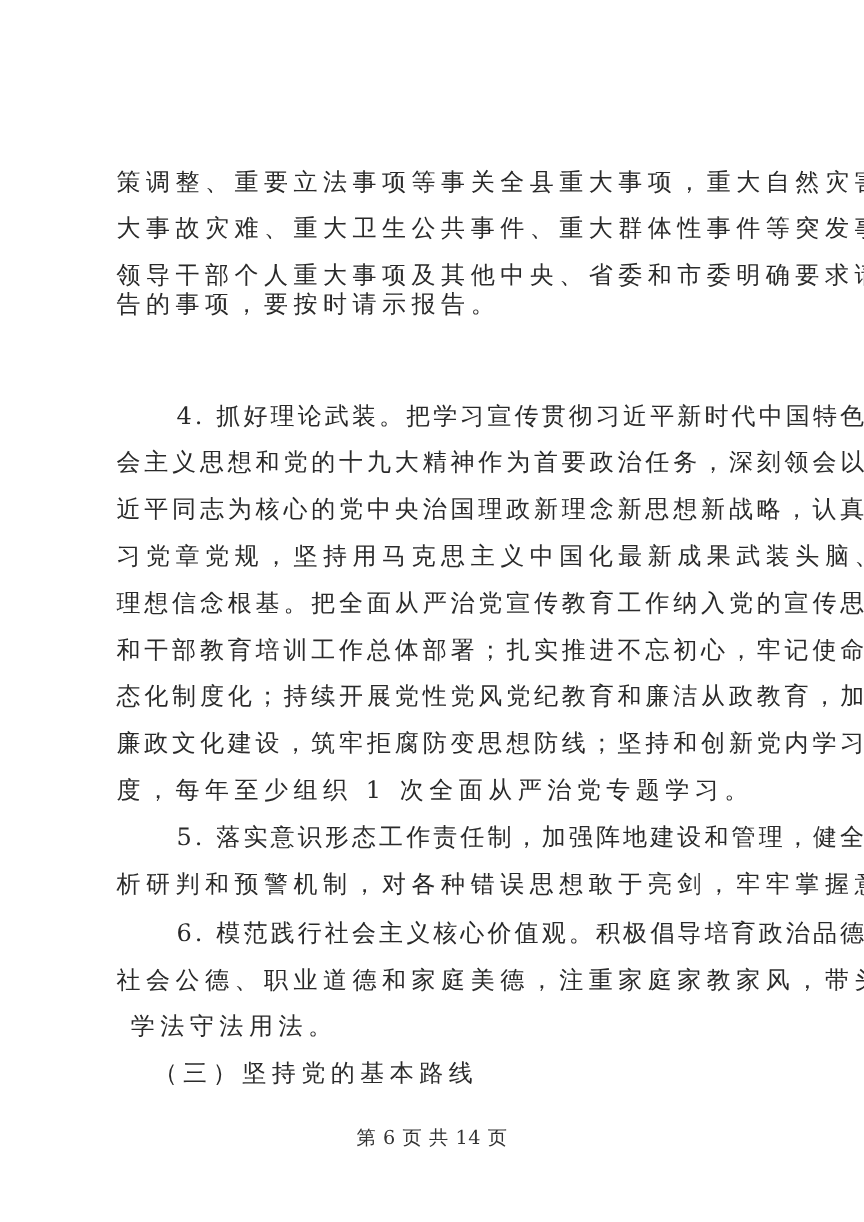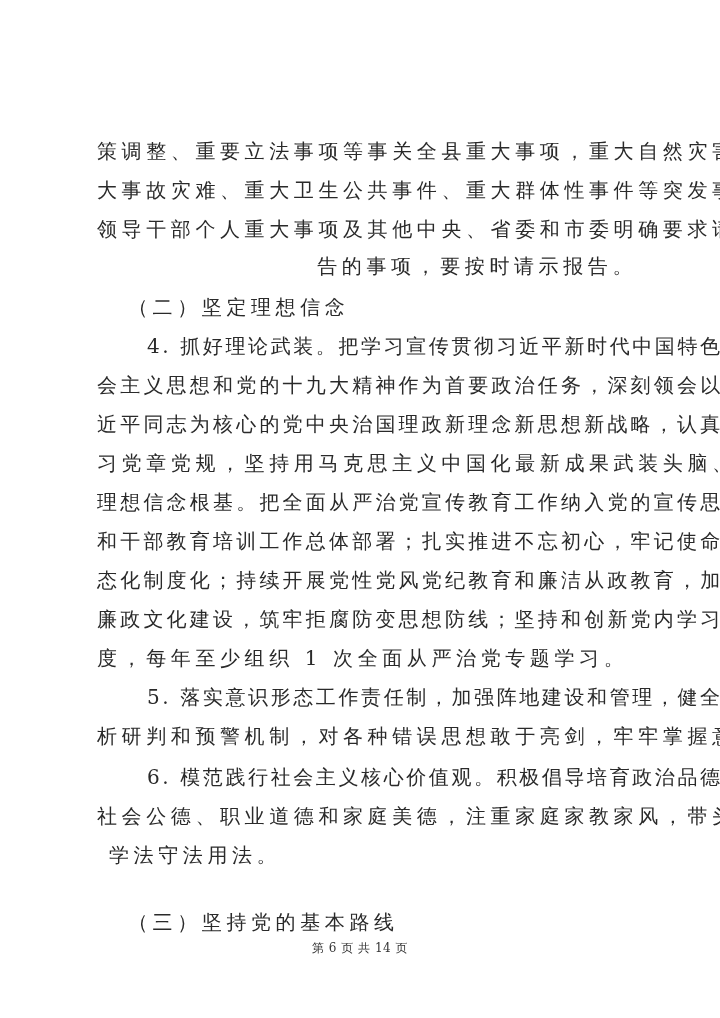--- a/index.html
+++ b/index.html
@@ -34,51 +34,50 @@
   }
   .line.indent { left: 147px; }
   .line.tight { letter-spacing: 3.2px; }
   .line.tighter { letter-spacing: 2.6px; }
   .footer {
     position: absolute;
     left: 0;
     width: 720px;
     top: 938px;
     text-align: center;
-    font-size: 12px;
+    font-size: 16px;
     line-height: 20px;
     color: #333333;
     letter-spacing: 0.5px;
   }
 </style>
 </head>
 <body>
 
 <div class="page">
 
   <div class="line" style="top:136px;">策调整、重要立法事项等事关全县重大事项，重大自然灾害、重</div>
   <div class="line" style="top:175px;">大事故灾难、重大卫生公共事件、重大群体性事件等突发事件，</div>
   <div class="line" style="top:214px;">领导干部个人重大事项及其他中央、省委和市委明确要求请示报</div>
-  <div class="line" style="top:251px;text-align:right;">告的事项，要按时请示报告。</div>
+  <div class="line" style="top:238px;">告的事项，要按时请示报告。</div>
 
-  <div class="line indent" style="top:292px;left:128px;">（二）坚定理想信念</div>
 
   <div class="line indent tighter" style="top:331px;">4. 抓好理论武装。把学习宣传贯彻习近平新时代中国特色社</div>
   <div class="line tight" style="top:370px;">会主义思想和党的十九大精神作为首要政治任务，深刻领会以习</div>
   <div class="line tight" style="top:409px;">近平同志为核心的党中央治国理政新理念新思想新战略，认真学</div>
   <div class="line" style="top:448px;">习党章党规，坚持用马克思主义中国化最新成果武装头脑、打牢</div>
   <div class="line tight" style="top:487px;">理想信念根基。把全面从严治党宣传教育工作纳入党的宣传思想</div>
   <div class="line tight" style="top:526px;">和干部教育培训工作总体部署；扎实推进不忘初心，牢记使命常</div>
   <div class="line tight" style="top:565px;">态化制度化；持续开展党性党风党纪教育和廉洁从政教育，加强</div>
   <div class="line tight" style="top:604px;">廉政文化建设，筑牢拒腐防变思想防线；坚持和创新党内学习制</div>
   <div class="line" style="top:643px;">度，每年至少组织 1 次全面从严治党专题学习。</div>
 
   <div class="line indent tighter" style="top:682px;">5. 落实意识形态工作责任制，加强阵地建设和管理，健全分</div>
   <div class="line" style="top:721px;">析研判和预警机制，对各种错误思想敢于亮剑，牢牢掌握意识形</div>
 
   <div class="line indent tighter" style="top:762px;">6. 模范践行社会主义核心价值观。积极倡导培育政治品德、</div>
   <div class="line" style="top:801px;">社会公德、职业道德和家庭美德，注重家庭家教家风，带头尊法</div>
   <div class="line" style="top:840px;margin-left:12px;">学法守法用法。</div>
 
-  <div class="line" style="top:907px;left:128px;">（三）坚持党的基本路线</div>
+  <div class="line" style="top:879px;left:128px;">（三）坚持党的基本路线</div>
 
   <div class="footer">第 6 页  共 14 页</div>
 </div>
 
 </body></html>

